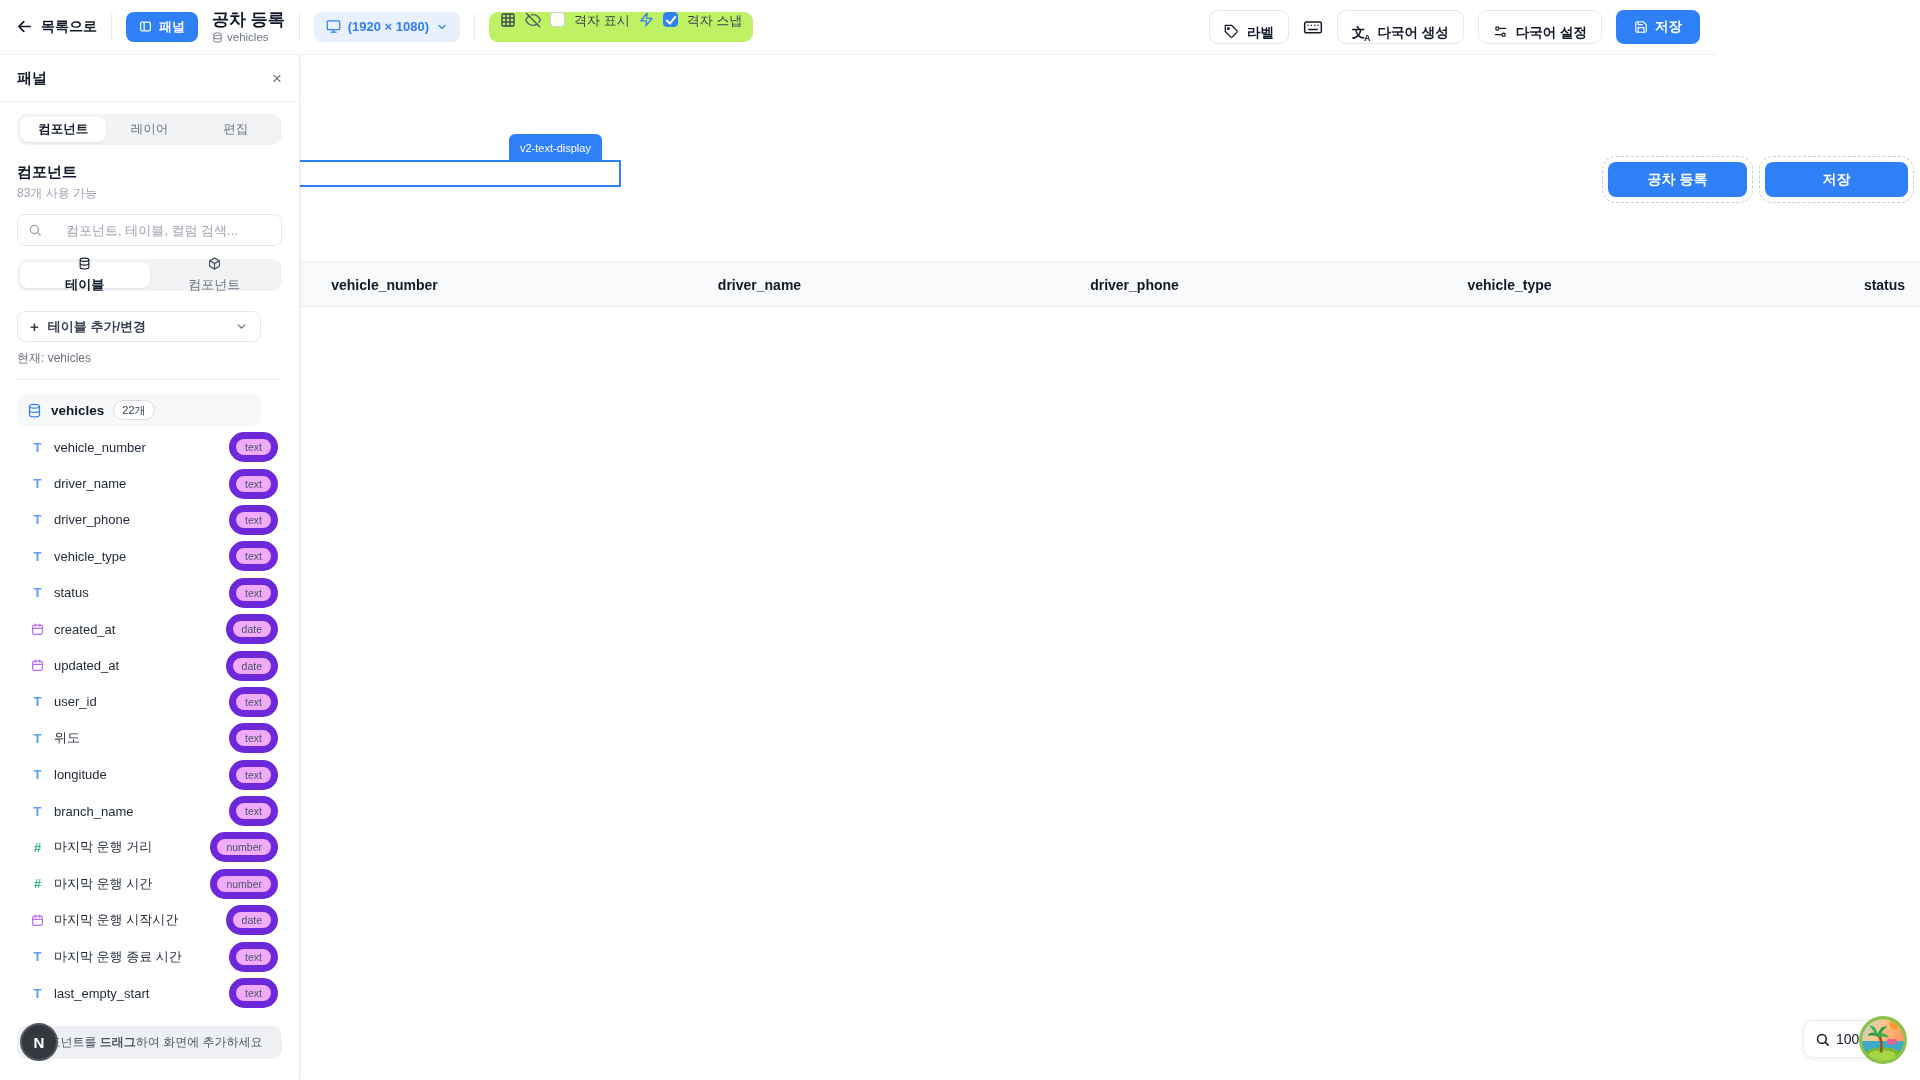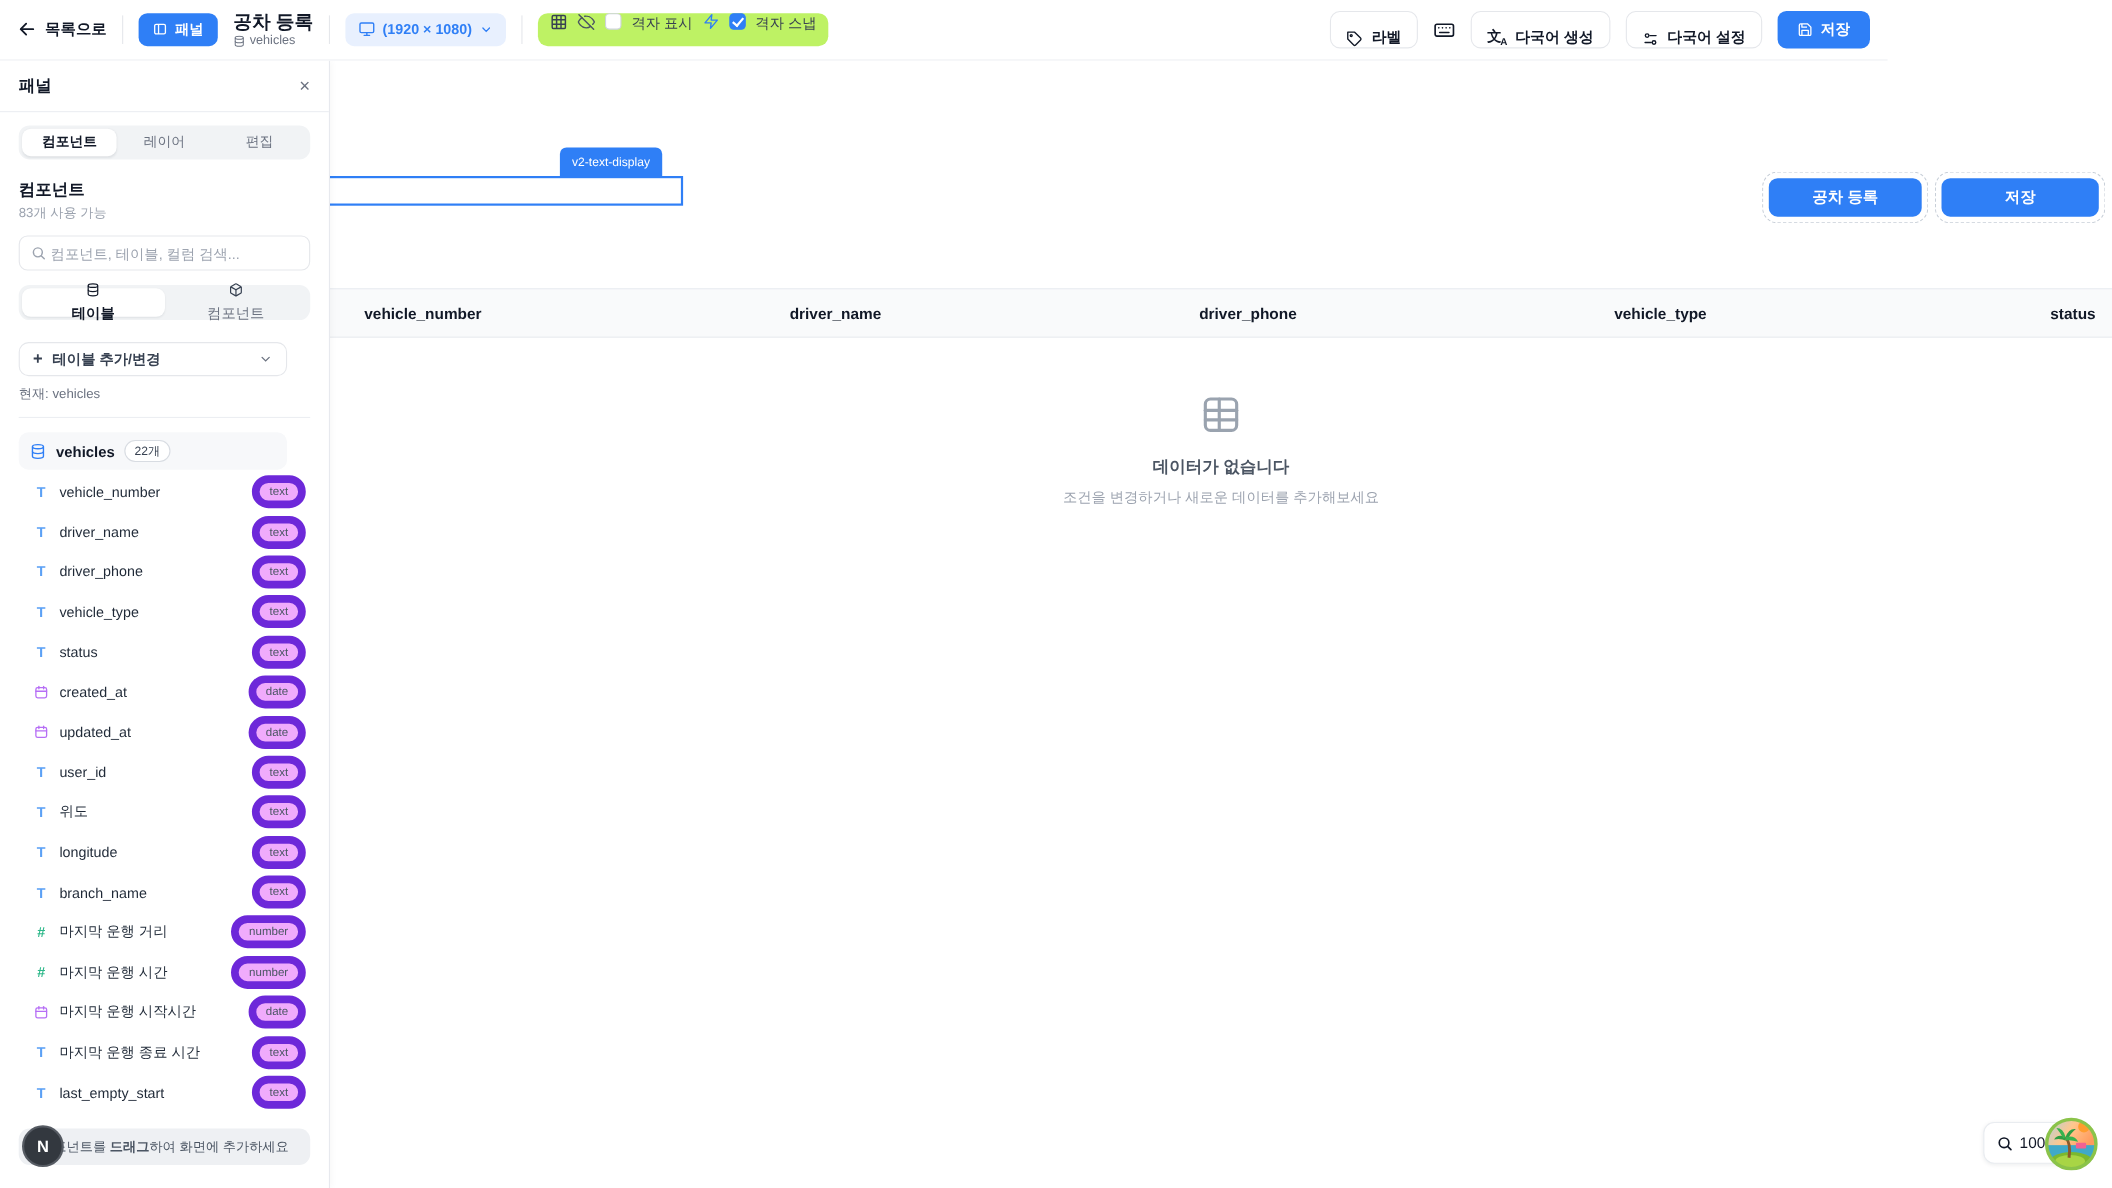--- a/index.html
+++ b/index.html
@@ -21,42 +21,42 @@
   .title-block .s { display:flex; align-items:center; gap:4px; font-size:11.5px; color:#6b7280; margin-top:2px; }
   .size-pill { display:inline-flex; align-items:center; gap:7px; background:#e8f0fe; color:#2f7ff6;
     border:none; border-radius:8px; height:30px; padding:0 12px; font-size:13px; font-weight:600; cursor:pointer; }
   .grid-group { display:flex; align-items:flex-start; gap:9px; background:#bef264; border-radius:9px;
     height:30px; padding:0 11px; }
   .grid-group .glabel { font-size:13px; color:#374151; }
   .cbox { width:15px; height:15px; border-radius:4px; border:1.5px solid #cdd3da; background:#fff; display:inline-block; }
   .cbox.checked { background:#2f7ff6; border-color:#2f7ff6; position:relative; }
   .cbox.checked::after { content:""; position:absolute; left:4px; top:1px; width:4px; height:8px;
     border:solid #fff; border-width:0 2px 2px 0; transform:rotate(40deg); }
-  .btn-outline { display:inline-flex; align-items:flex-end; gap:8px; background:#fff; border:1px solid #e5e7eb;
-    border-radius:9px; height:34px; padding:0 14px; font-size:13.5px; font-weight:600; color:#111827; cursor:pointer; }
+  .btn-outline { display:inline-flex; align-items:flex-start; gap:8px; background:#fff; border:1px solid #e5e7eb;
+    border-radius:9px; height:34px; padding:13px 14px; font-size:13.5px; font-weight:600; color:#111827; cursor:pointer; }
   .icon-btn { background:none; border:none; cursor:pointer; display:flex; align-items:center; color:#111827; }
   .i18n-glyph { font-size:13px; font-weight:700; color:#111827; letter-spacing:-1px; }
   .i18n-glyph sub { font-size:9px; }
 
   
   .panel { position:absolute; left:0; top:55px; width:300px; height:1025px; background:#fff;
     border-right:1px solid #e7e9ee; z-index:30; box-shadow:2px 0 6px rgba(17,24,39,.03); }
   .panel-head { height:47px; display:flex; align-items:center; justify-content:space-between;
     padding:0 17px; border-bottom:1px solid #eceef2; }
   .panel-head .t { font-size:15px; font-weight:800; color:#111827; }
   .panel-close { background:none; border:none; font-size:17px; color:#6b7280; cursor:pointer; line-height:1; }
   .panel-body { padding:12px 17px 0; }
   .seg { display:flex; background:#f1f3f5; border-radius:10px; padding:3px; }
   .seg .seg-item { flex:1; height:25px; display:flex; align-items:center; justify-content:center; gap:6px;
     font-size:12.5px; color:#6b7280; border-radius:8px; cursor:pointer; border:none; background:transparent; }
   .seg .seg-item.active { background:#fff; color:#111827; font-weight:700; box-shadow:0 1px 2px rgba(17,24,39,.08); }
   .sec-title { margin-top:18px; font-size:15px; font-weight:800; color:#111827; }
   .sec-count { margin-top:3px; font-size:12px; color:#9ca3af; }
   .search-box { margin-top:12px; height:32px; border:1px solid #e5e7eb; border-radius:8px; display:flex;
-    align-items:center; gap:4px; padding:0 10px; }
+    align-items:center; gap:24px; padding:0 10px; }
   .search-box input { border:none; outline:none; flex:1; font-size:13px; color:#111827; background:transparent;
     font-family:inherit; }
   .search-box input::placeholder { color:#9ca3af; }
   .mode-seg { margin-top:13px; }
   .mode-seg .seg-item { height:26px; font-size:13px;flex-direction:column; }
   .add-table { margin-top:20px; width:244px; height:31px; border:1px solid #e5e7eb; border-radius:9px;
     background:#fff; display:flex; align-items:center; gap:9px; padding:0 12px; font-size:13px; color:#374151;
     font-weight:600; cursor:pointer; }
   .add-table .plus { font-size:15px; font-weight:600; color:#374151; }
   .add-table .chev { margin-left:auto; display:flex; }
@@ -122,32 +122,20 @@
 
   <div class="th-cell">driver_name</div>
 
   <div class="th-cell">driver_phone</div>
 
   <div class="th-cell">vehicle_type</div>
 
   <div class="th-cell">status</div>
 </div>
 
-  <div class="empty-state">
-    <span class="ico">
-      <svg width="38" height="38" viewBox="0 0 24 24" fill="none" stroke="#9aa3af" stroke-width="1.8" stroke-linecap="round">
-        <rect x="3" y="3" width="18" height="18" rx="3"></rect>
-        <line x1="3" y1="9.5" x2="21" y2="9.5"></line>
-        <line x1="3" y1="15" x2="21" y2="15"></line>
-        <line x1="11" y1="3" x2="11" y2="21"></line>
-      </svg>
-    </span>
-    <div class="empty-title">데이터가 없습니다</div>
-    <div class="empty-sub">조건을 변경하거나 새로운 데이터를 추가해보세요</div>
-  </div>
 
   <div class="zoom-pill">
     <span style="display:flex">
       <svg width="15" height="15" viewBox="0 0 24 24" fill="none" stroke="#111827" stroke-width="2.4" stroke-linecap="round">
         <circle cx="11" cy="11" r="7"></circle>
           <line x1="21" y1="21" x2="16.5" y2="16.5"></line>
       </svg>
     </span>
     <span>100</span>
   </div>

